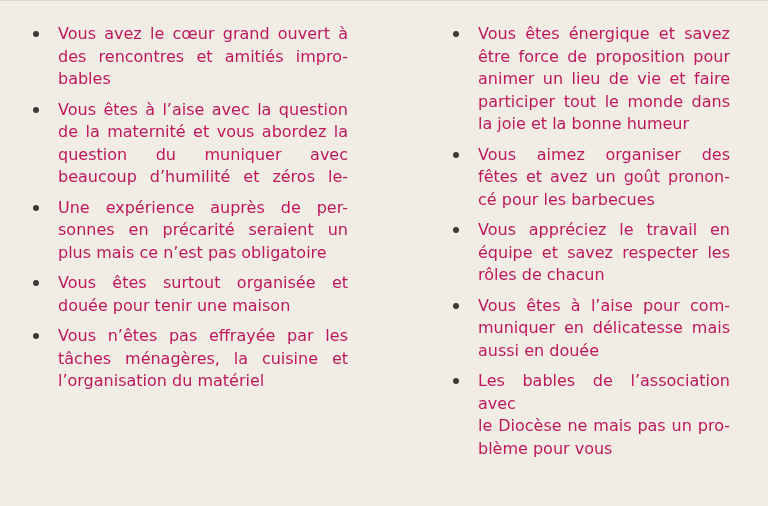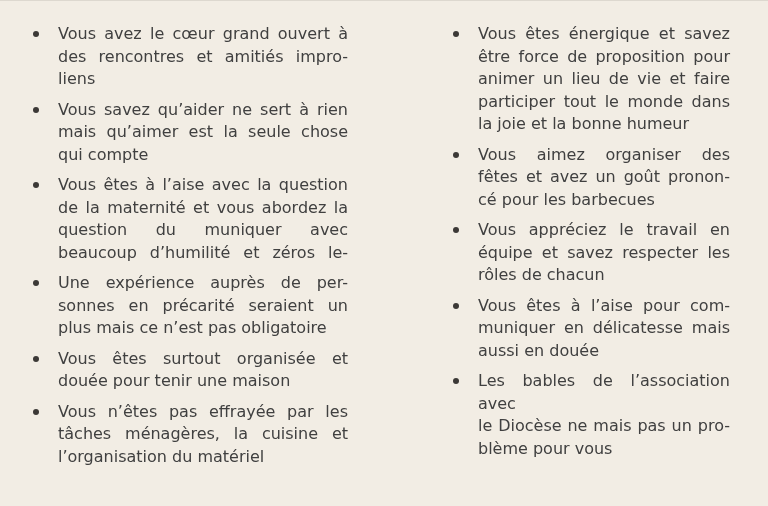--- a/index.html
+++ b/index.html
@@ -47,36 +47,28 @@
     text-align-last: justify;
     white-space: normal;
   }
   .line.last {
     text-align-last: left;
   }
 </style>
 </head>
 <body style="background: rgb(242, 237, 228);">
 
-<div class="page" style="color: #404040;">
+<div class="page" style="color: #be185d;">
   <div class="column column-left">
       <div class="item">
         <span class="dot" style="background: rgb(60, 57, 54);"></span>
         <div class="lines">
           <div class="line">Vous avez le cœur grand ouvert à</div>
           <div class="line">des rencontres et amitiés impro-</div>
-          <div class="line last">liens</div>
-        </div>
-      </div>
-      <div class="item">
-        <span class="dot" style="background: rgb(60, 57, 54);"></span>
-        <div class="lines">
-          <div class="line">Vous savez qu’aider ne sert à rien</div>
-          <div class="line">mais qu’aimer est la seule chose</div>
-          <div class="line last">qui compte</div>
+          <div class="line last">bables</div>
         </div>
       </div>
       <div class="item">
         <span class="dot" style="background: rgb(60, 57, 54);"></span>
         <div class="lines">
           <div class="line">Vous êtes à l’aise avec la question</div>
           <div class="line">de la maternité et vous abordez la</div>
           <div class="line">question du muniquer avec</div>
           <div class="line">beaucoup d’humilité et zéros le-</div>
         </div>

